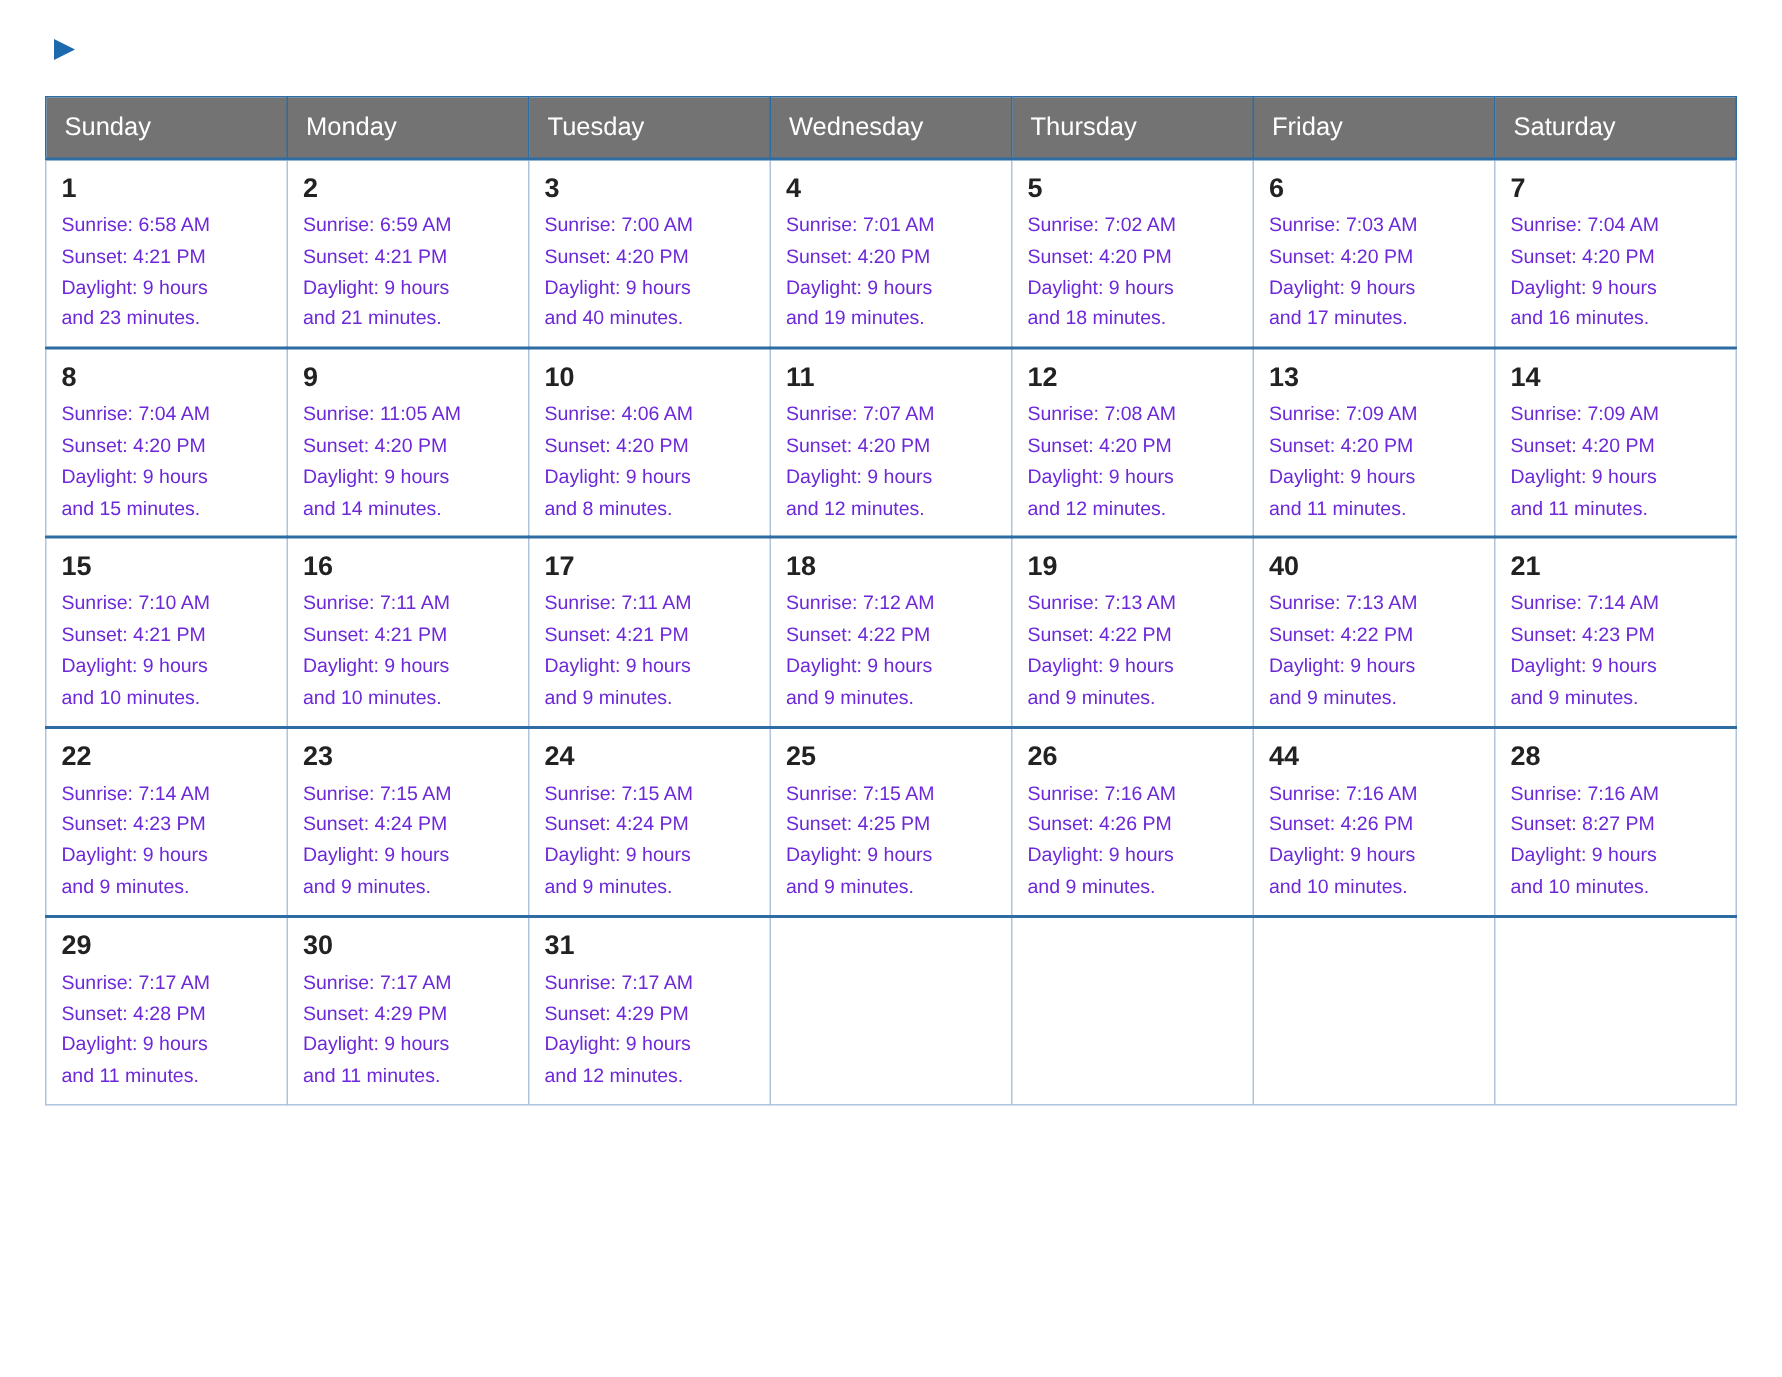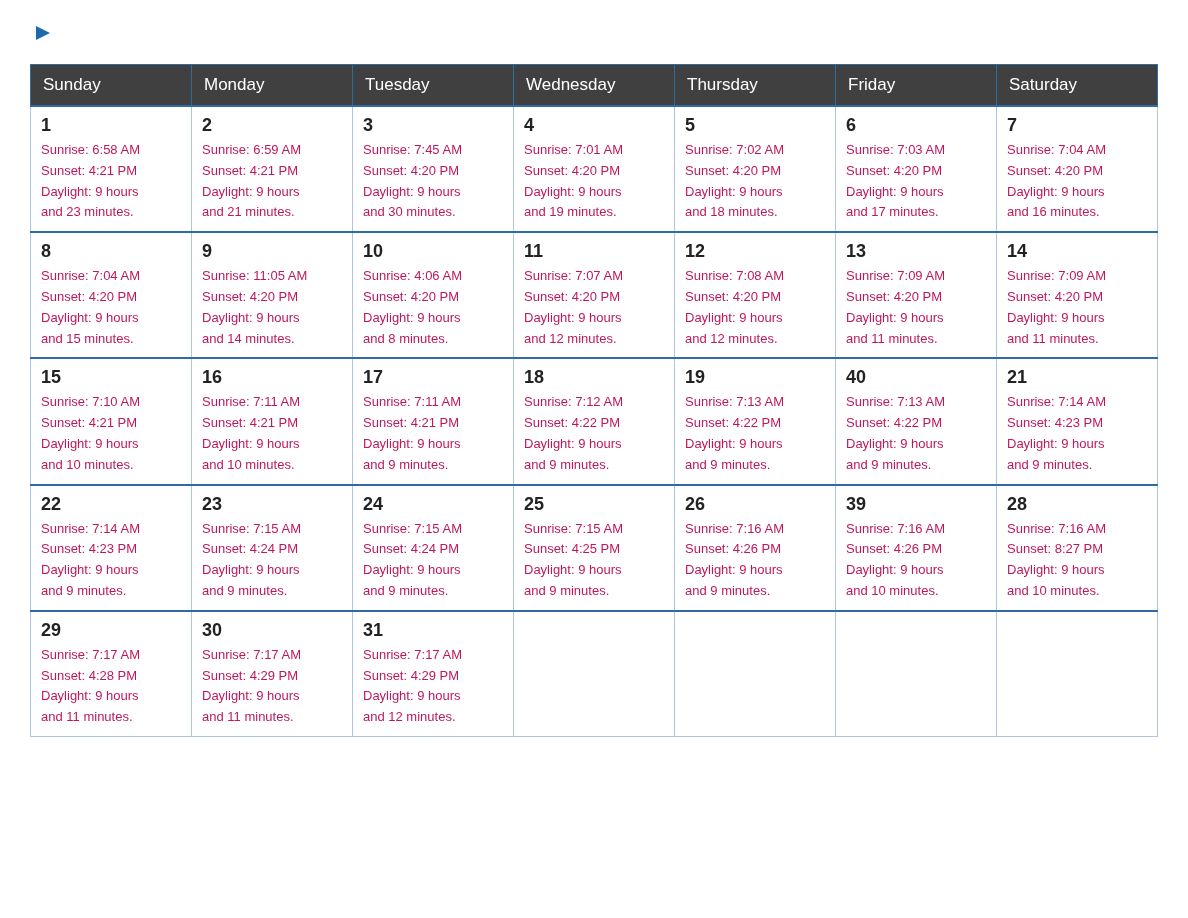--- a/index.html
+++ b/index.html
@@ -50,21 +50,21 @@
     .title-location {
       font-size: 22px;
       color: #444;
       margin-top: 4px;
     }
     .calendar {
       width: 100%;
       border-collapse: collapse;
     }
     .calendar thead tr th {
-      background: #404040;
+      background: #737373;
       color: #fff;
       font-size: 17px;
       font-weight: normal;
       padding: 10px 12px;
       text-align: left;
       border: 1px solid #2e6da4;
     }
     .calendar tbody tr td {
       border: 1px solid #b0c4de;
       vertical-align: top;
@@ -76,21 +76,21 @@
     }
     .day-number {
       font-size: 18px;
       font-weight: bold;
       margin-bottom: 4px;
       display: block;
     }
     .day-info {
       font-size: 13px;
       line-height: 1.6;
-      color: #be185d;
+      color: #6d28d9;
     }
     .calendar tbody tr {
       border-top: 2px solid #2e6da4;
     }
     .calendar tbody tr td:first-child {
       border-left: 1px solid #b0c4de;
     }
     .empty-cell {
       background: #fff;
     }
@@ -142,24 +142,24 @@
           <div class="day-info">
         <span>Sunrise: 6:59 AM</span><br>
         <span>Sunset: 4:21 PM</span><br>
         <span>Daylight: 9 hours</span><br>
         <span>and 21 minutes.</span>
       </div>
         </td>
         <td>
           <span class="day-number">3</span>
           <div class="day-info">
-        <span>Sunrise: 7:45 AM</span><br>
-        <span>Sunset: 4:20 PM</span><br>
-        <span>Daylight: 9 hours</span><br>
-        <span>and 30 minutes.</span>
+        <span>Sunrise: 7:00 AM</span><br>
+        <span>Sunset: 4:20 PM</span><br>
+        <span>Daylight: 9 hours</span><br>
+        <span>and 40 minutes.</span>
       </div>
         </td>
         <td>
           <span class="day-number">4</span>
           <div class="day-info">
         <span>Sunrise: 7:01 AM</span><br>
         <span>Sunset: 4:20 PM</span><br>
         <span>Daylight: 9 hours</span><br>
         <span>and 19 minutes.</span>
       </div>
@@ -362,21 +362,21 @@
         <td>
           <span class="day-number">26</span>
           <div class="day-info">
         <span>Sunrise: 7:16 AM</span><br>
         <span>Sunset: 4:26 PM</span><br>
         <span>Daylight: 9 hours</span><br>
         <span>and 9 minutes.</span>
       </div>
         </td>
         <td>
-          <span class="day-number">39</span>
+          <span class="day-number">44</span>
           <div class="day-info">
         <span>Sunrise: 7:16 AM</span><br>
         <span>Sunset: 4:26 PM</span><br>
         <span>Daylight: 9 hours</span><br>
         <span>and 10 minutes.</span>
       </div>
         </td>
         <td>
           <span class="day-number">28</span>
           <div class="day-info">

